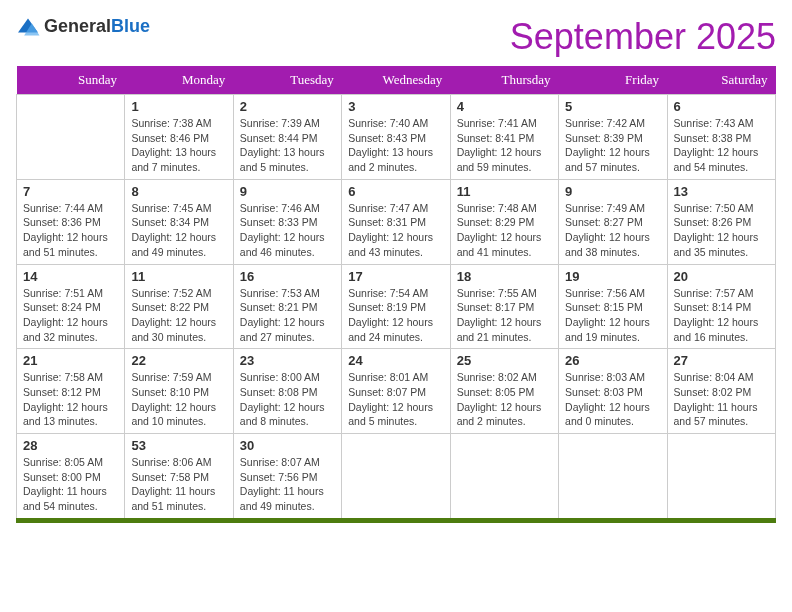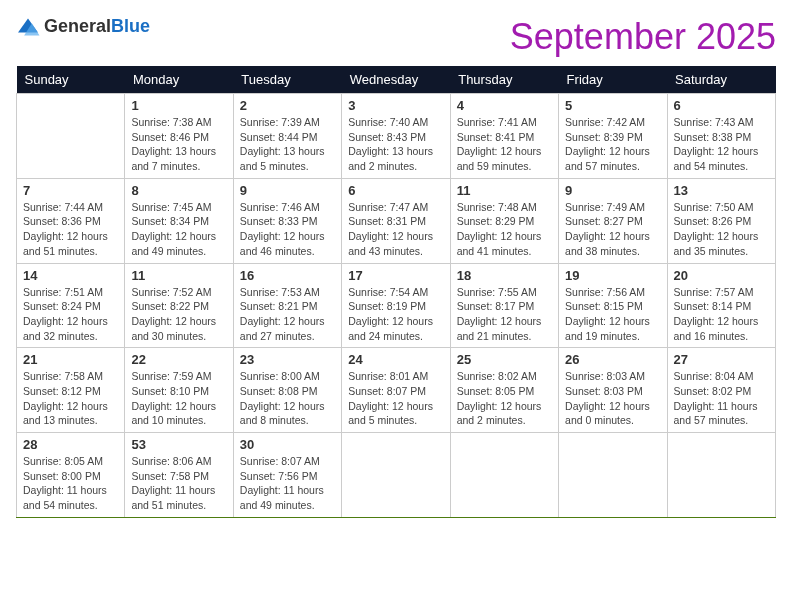--- a/index.html
+++ b/index.html
@@ -47,26 +47,27 @@
     .location-title {
       font-size: 16px;
       color: #555;
     }
     table {
       width: 100%;
       border-collapse: collapse;
       font-size: 11px;
     }
     thead tr th {
-      background-color: #0f172a;
+      background-color: #a21caf;
       color: #fff;
-      text-align: left;
+      text-align: right;
       padding: 6px 8px;
       font-size: 13px;
       font-weight: normal;
+      font-family: Liberation Serif, serif;
     }
     tbody tr td {
       border: 1px solid #ccc;
       vertical-align: top;
       padding: 4px 6px;
       min-height: 70px;
       height: 80px;
       width: calc(100% / 7);
     }
     .day-number {
@@ -78,21 +79,21 @@
     }
     .day-info {
       color: #444;
       font-size: 10.5px;
       line-height: 1.4;
     }
     tbody tr td:empty {
       background: #fff;
     }
     tbody tr:last-child td {
-      border-bottom: 1px solid #4d7c0f;
+      border-bottom: 5px solid #4d7c0f;
     }
   </style>
 </head>
 <body>
 
 <div class="header">
   <div class="logo">
     <svg class="logo-icon" viewBox="0 0 30 26" xmlns="http://www.w3.org/2000/svg">
       <polygon points="15,2 28,20 2,20" fill="#1a6fc4"></polygon>
       <polygon points="20,8 30,24 10,24" fill="#5aacee" opacity="0.7"></polygon>

